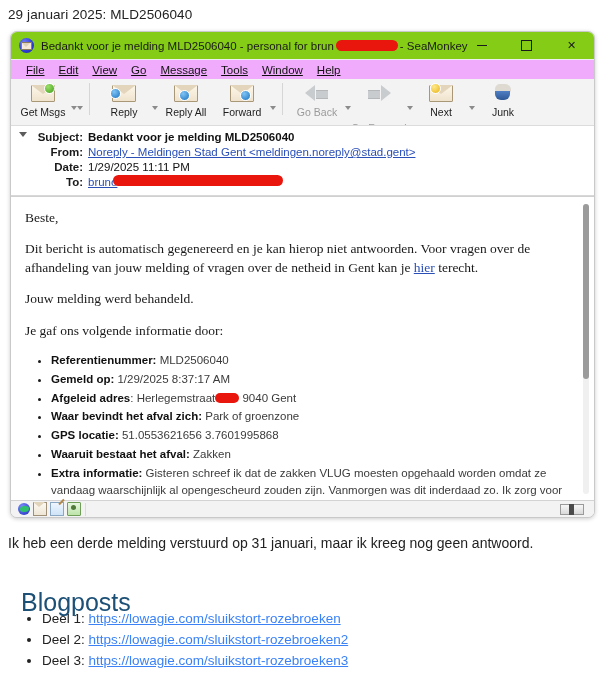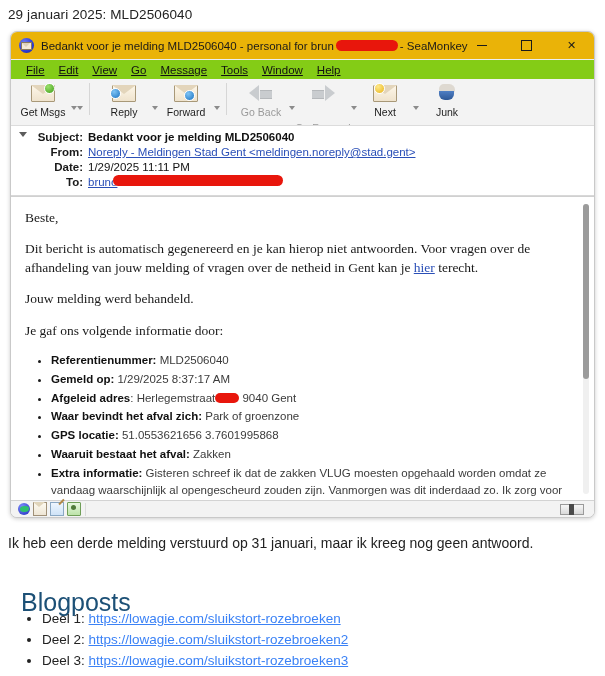--- a/index.html
+++ b/index.html
@@ -35,21 +35,21 @@
     border: 1px solid #c9c9c9;
     border-radius: 7px;
     box-shadow: 0 1px 4px rgba(0,0,0,0.20);
     overflow: hidden;
     box-sizing: border-box;
   }
 
   
   .titlebar {
     height: 27px;
-    background: #eab308;
+    background: #84cc16;
     display: flex;
     align-items: center;
     position: relative;
     border-bottom: 1px solid #eceef0;
   }
   .title-icon {
     width: 15px; height: 15px;
     margin-left: 8px;
     border-radius: 50%;
     background: radial-gradient(circle at 35% 30%, #6f7bf7 0%, #2f3fd8 55%, #1b23a0 100%);
@@ -98,21 +98,21 @@
     color: #1b1b1b;
   }
   .win-btn .dash { width: 10px; height: 1px; background: #1b1b1b; display: block; }
   .win-btn .sq { width: 9px; height: 9px; border: 1px solid #1b1b1b; display: block; }
 
   
   .menubar {
     height: 19px;
     display: flex;
     align-items: center;
-    background: #84cc16;
+    background: #f0abfc;
     padding-left: 8px;
     font-size: 11.5px;
     color: #111;
   }
   .menubar .mi { padding: 0 7px; }
   .menubar .mi u { text-decoration: underline; }
 
   
   .toolbar {
     height: 46px;
@@ -430,20 +430,28 @@
     <div class="tbitem">
       <div class="glyph">
         <div class="env-ico">
             <span class="badge blue-dl"></span>
           </div>
       </div>
       <div class="lbl">Reply</div>
     </div>
     <div class="tb-caret"></div>
 
+    <div class="tbitem">
+      <div class="glyph">
+        <div class="env-ico">
+            <span class="badge blue-ul"></span>
+          </div>
+      </div>
+      <div class="lbl">Reply All</div>
+    </div>
 
     <div class="tbitem">
       <div class="glyph">
         <div class="env-ico">
             <span class="badge blue-fw"></span>
           </div>
       </div>
       <div class="lbl">Forward</div>
     </div>
     <div class="tb-caret"></div>

